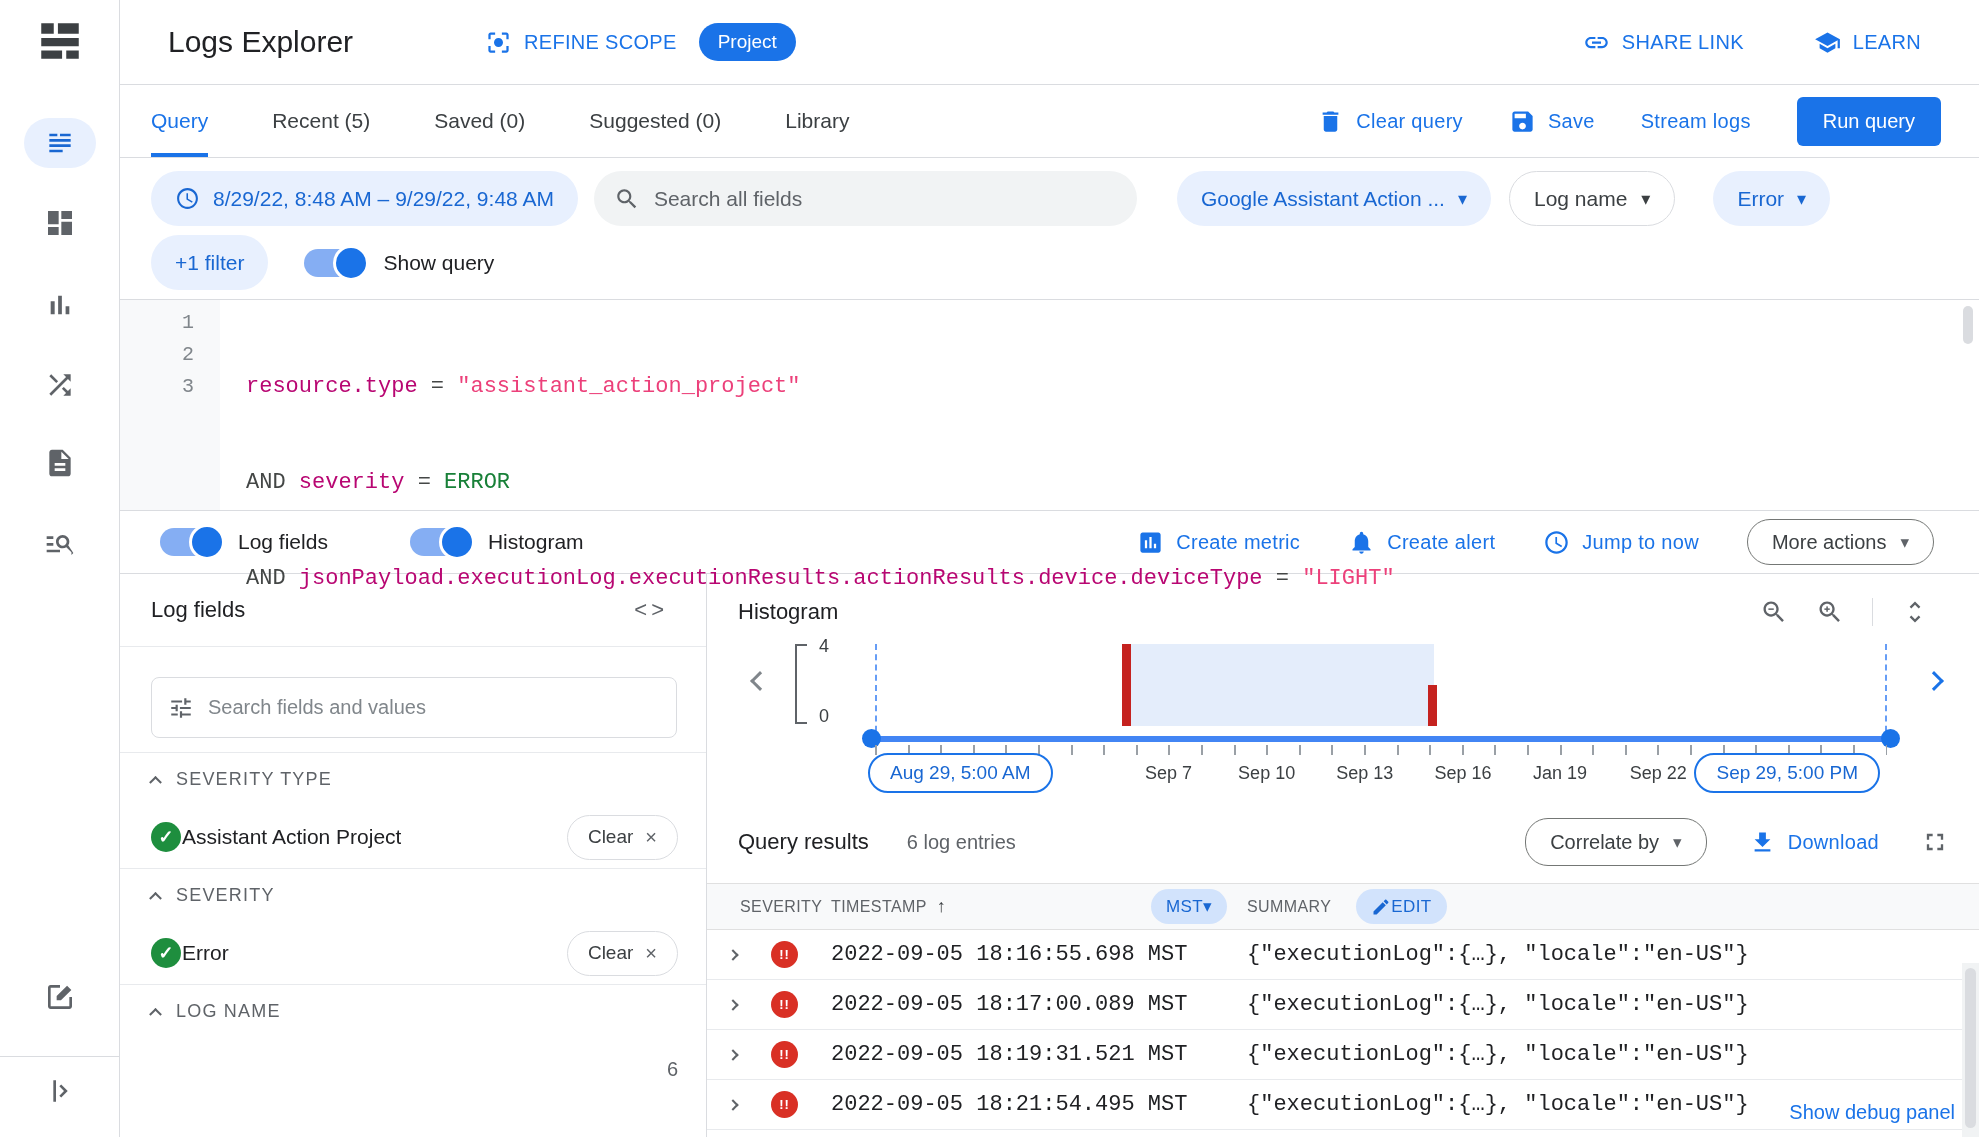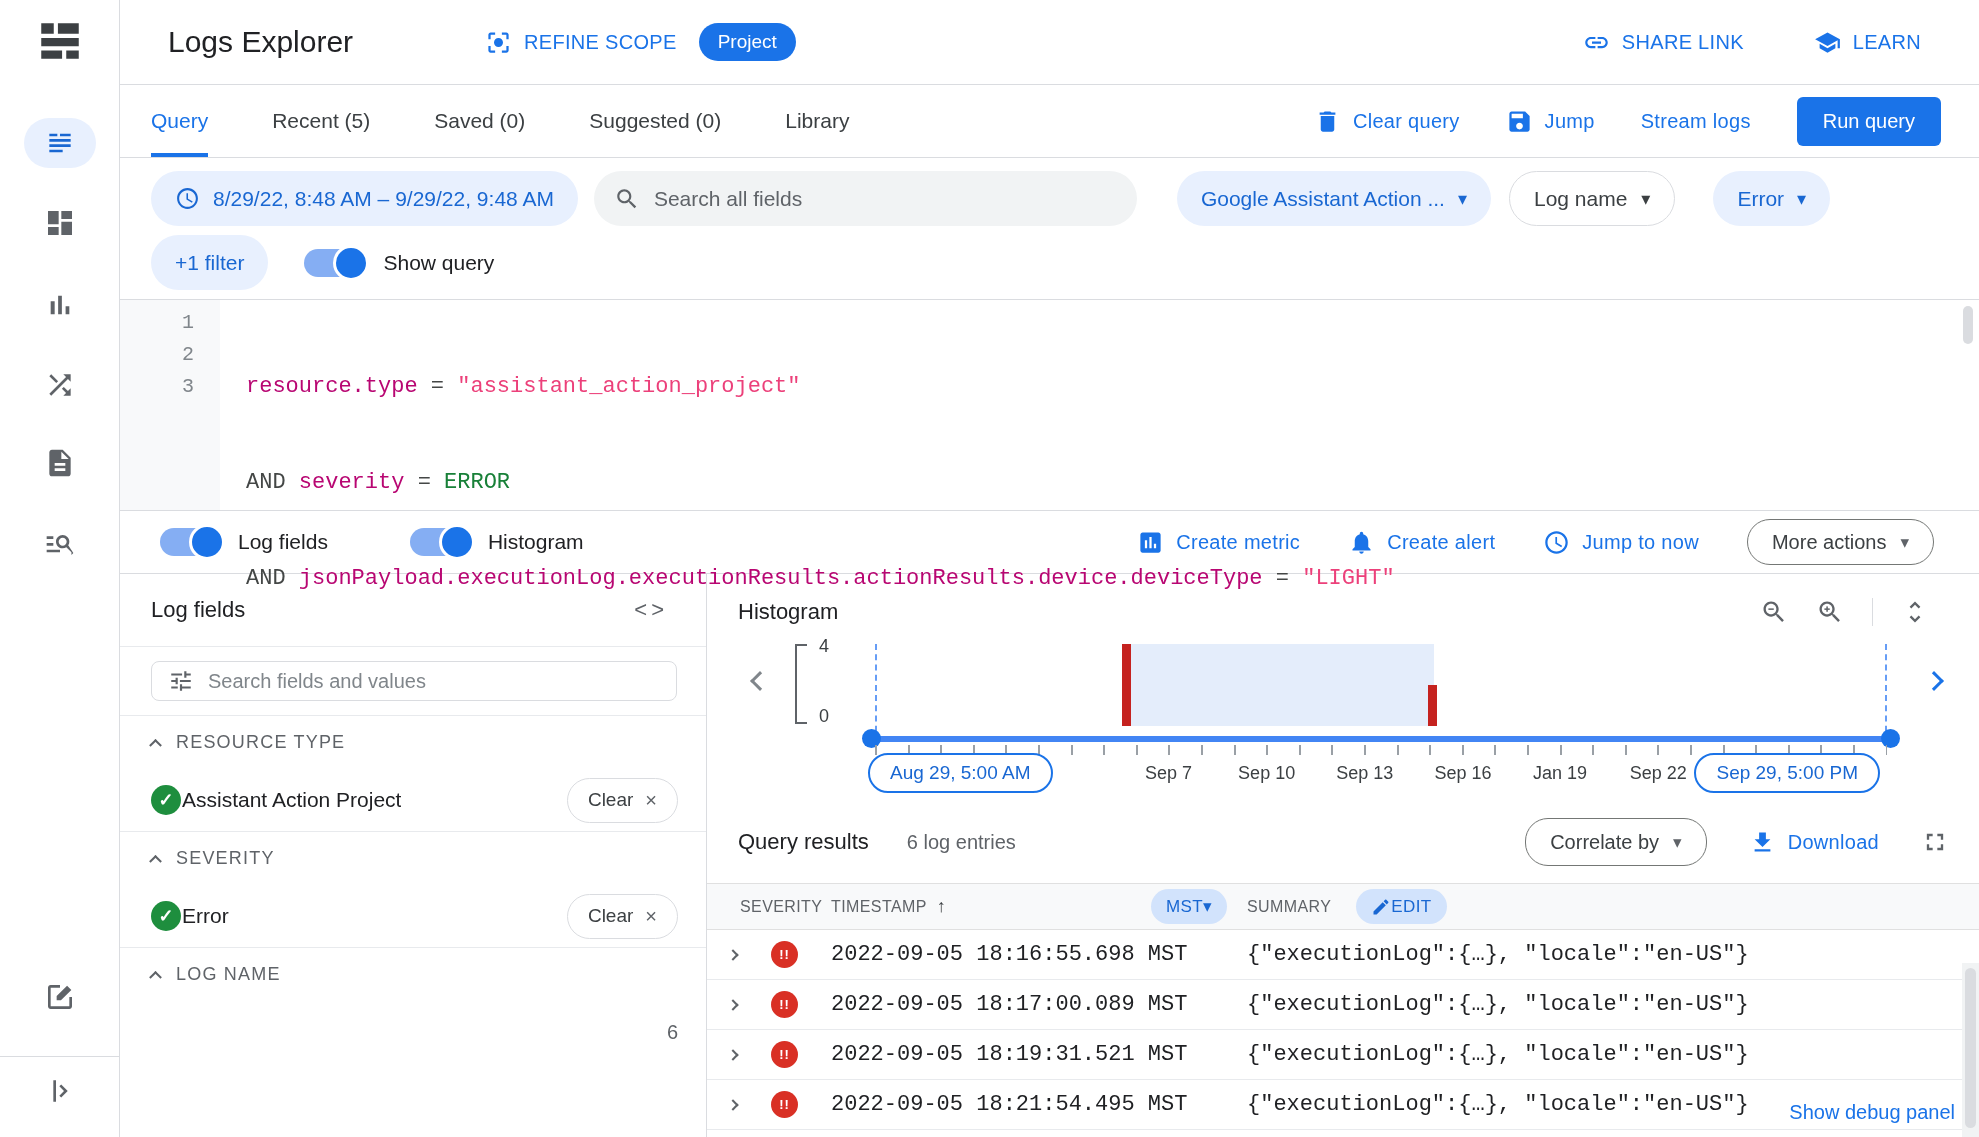--- a/index.html
+++ b/index.html
@@ -64,21 +64,21 @@
   .pill-btn { display:inline-flex; align-items:center; gap:14px; height:46px; padding:0 24px; border:1px solid #747775; border-radius:23px; background:#fff; font-size:20px; font-weight:500; color:#3c4043; cursor:pointer; white-space:nowrap; }
   .pill-btn .caret { font-size:17px; color:#5f6368; }
 
   
   .lower { display:flex; height:563px; }
   .logfields { width:587px; border-right:1px solid #dadce0; flex:none; }
   .lf-head { display:flex; align-items:center; height:72px; padding:0 38px 0 31px; }
   .lf-title, .sec-title-big { font-size:22px; font-weight:500; color:#202124; }
   .code-brackets { margin-left:auto; color:#5f6368; font-size:22px; letter-spacing:4px; cursor:pointer; font-weight:500; }
   .lf-search-wrap { padding:0 29px 14px 31px; border-bottom:1px solid #e8eaed; border-top:1px solid #e8eaed; padding-top:14px; }
-  .lf-search { display:flex; align-items:center; gap:14px; height:40px; border:1px solid #dadce0; border-radius:8px; padding:0 16px; }
+  .lf-search { display:flex; align-items:center; gap:14px; height:61px; border:1px solid #dadce0; border-radius:8px; padding:0 16px;margin-top:16px; }
   .lf-search svg { width:26px; height:26px; fill:#5f6368; flex:none; }
   .lf-search input { border:none; outline:none; font-size:20px; font-family:inherit; color:#202124; width:100%; background:transparent; }
   .lf-search input::placeholder { color:#80868b; }
   .lf-sec-head { display:flex; align-items:center; height:53px; padding:0 31px; cursor:pointer; }
   .lf-sec-head .sec-label { margin-left:16px; font-size:18px; font-weight:500; color:#5f6368; letter-spacing:1.2px; }
   .lf-item { display:flex; align-items:center; height:62px; padding:0 28px 0 31px; border-bottom:1px solid #e8eaed; }
   .lf-item:last-child { border-bottom:none; }
   .check-circle { width:30px; height:30px; border-radius:50%; background:#1e8e3e; color:#fff; font-size:18px; font-weight:bold; display:flex; align-items:center; justify-content:center; flex:none; }
   .lf-item .item-label { margin-left:1px; font-size:21px; color:#202124; white-space:nowrap; overflow:hidden; text-overflow:ellipsis; }
   .clear-btn { margin-left:auto; display:inline-flex; align-items:center; gap:12px; height:45px; padding:0 20px; border:1px solid #dadce0; border-radius:23px; background:#fff; font-size:19px; color:#3c4043; cursor:pointer; flex:none; }
@@ -232,21 +232,21 @@
         <span class="link-btn">
           <svg viewBox="0 0 24 24">
               <path d="M6 19c0 1.1.9 2 2 2h8c1.1 0 2-.9 2-2V7H6v12zM19 4h-3.5l-1-1h-5l-1 1H5v2h14V4z"></path>
             </svg>
           <span>Clear query</span>
         </span>
         <span class="link-btn">
           <svg viewBox="0 0 24 24">
               <path d="M17 3H5c-1.11 0-2 .9-2 2v14c0 1.1.89 2 2 2h14c1.1 0 2-.9 2-2V7l-4-4zm-5 16c-1.66 0-3-1.34-3-3s1.34-3 3-3 3 1.34 3 3-1.34 3-3 3zm3-10H5V5h10v4z"></path>
             </svg>
-          <span>Jump</span>
+          <span>Save</span>
         </span>
         <span class="link-btn">Stream logs</span>
         <button class="btn-primary">Run query</button>
       </div>
     </div>
 
     <div class="filters">
       <div class="frow">
         <span class="chip">
           <svg viewBox="0 0 24 24">
@@ -342,21 +342,21 @@
           <div class="lf-search">
             <svg viewBox="0 0 24 24">
                 <path d="M3 17v2h6v-2H3zM3 5v2h10V5H3zm10 16v-2h8v-2h-8v-2h-2v6h2zM7 9v2H3v2h4v2h2V9H7zm14 4v-2H11v2h10zm-6-4h2V7h4V5h-4V3h-2v6z"></path>
               </svg>
             <input type="text" placeholder="Search fields and values" style="">
           </div>
         </div>
         <div class="lf-section">
           <div class="lf-sec-head">
             <span class="chev up"></span>
-            <span class="sec-label">RESOURCE TYPE</span>
+            <span class="sec-label">SEVERITY TYPE</span>
           </div>
           <div class="lf-item">
             <span class="check-circle">✓</span>
             <span class="item-label">Assistant Action Project</span>
             <span class="clear-btn">
               <span>Clear</span>
               <span class="x">×</span>
             </span>
           </div>
         </div>

